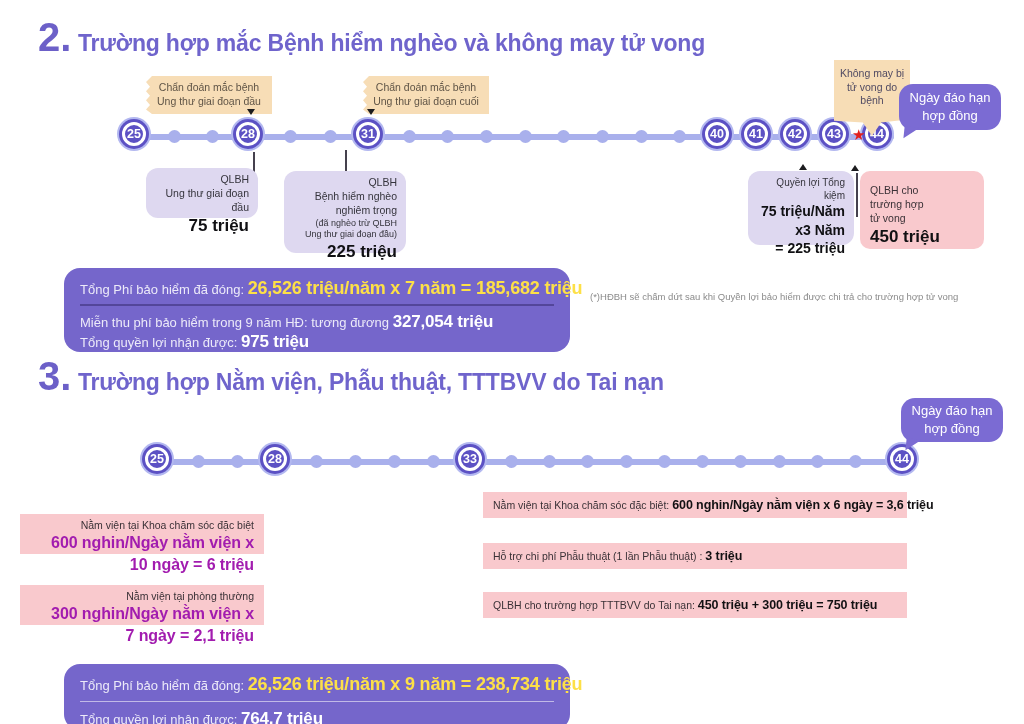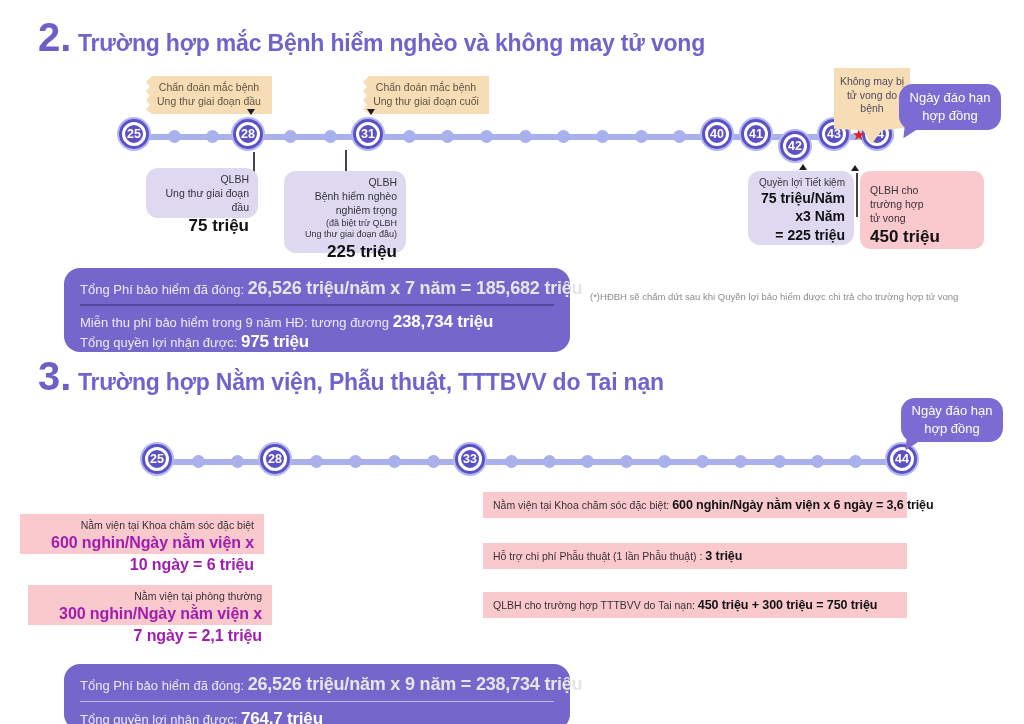--- a/index.html
+++ b/index.html
@@ -61,21 +61,21 @@
   .pink-round .val{font-size:17px;font-weight:700;color:#121113;}
   .pink-flat{font-size:10.5px;display:flex;align-items:center;padding:0 10px;white-space:nowrap;}
   .pink-flat b{font-size:12.5px;color:#121113;letter-spacing:-0.1px;}
   .pink-flat2{font-size:10.5px;text-align:right;padding:4px 10px;line-height:1.35;}
   .pink-flat2 b{display:block;font-size:16px;color:#a21caf;letter-spacing:-0.1px;}
 
   
   .summary{background:var(--purple-box);border-radius:16px;color:#fff;padding:10px 16px;}
   .sum-row{white-space:nowrap;}
   .sum-label{font-size:13px;color:#eceaf9;}
-  .sum-value{font-size:18px;font-weight:700;color:#e5e5e5;letter-spacing:-0.2px;}
+  .sum-value{font-size:18px;font-weight:700;color:#fde047;letter-spacing:-0.2px;}
   .sum-value-sm{font-size:17px;font-weight:700;color:#fff;letter-spacing:-0.2px;}
   .divider-dark{border-bottom:2px solid rgba(43,32,96,0.45);margin:5px 0 6px 0;}
   .divider-light{border-bottom:1.5px solid rgba(255,255,255,0.55);margin:6px 0 7px 0;}
 
   .footnote{font-size:9.5px;color:var(--note-gray);line-height:1.5;}
 
   
   .vbar{position:absolute;width:1.5px;background:#45414e;}
   .tick-down{position:absolute;width:0;height:0;border-left:4px solid transparent;border-right:4px solid transparent;border-top:6px solid #1c1c1f;}
   .tick-up{position:absolute;width:0;height:0;border-left:4px solid transparent;border-right:4px solid transparent;border-bottom:6px solid #1c1c1f;}
@@ -100,21 +100,21 @@
       <div class="tl-dot" style="left: 526px; top: 137px;"></div>
       <div class="tl-dot" style="left: 564px; top: 137px;"></div>
       <div class="tl-dot" style="left: 603px; top: 137px;"></div>
       <div class="tl-dot" style="left: 642px; top: 137px;"></div>
       <div class="tl-dot" style="left: 680px; top: 137px;"></div>
       <div class="tl-node" style="left: 137px; top: 137px;">25</div>
       <div class="tl-node" style="left: 251px; top: 137px;">28</div>
       <div class="tl-node" style="left: 371px; top: 137px;">31</div>
       <div class="tl-node" style="left: 720px; top: 137px;">40</div>
       <div class="tl-node" style="left: 759px; top: 137px;">41</div>
-      <div class="tl-node" style="left: 798px; top: 149px;">42</div>
+      <div class="tl-node" style="left: 798px; top: 137px;">42</div>
       <div class="tl-node" style="left: 837px; top: 137px;">43</div>
       <div class="tl-node" style="left: 880px; top: 137px;">44</div>
       <div class="tl-star" style="left: 860px; top: 137px;">★</div>
       <div class="tl-line" style="left: 146px; top: 459px; width: 772px;"></div>
       <div class="tl-dot" style="left: 199px; top: 462px;"></div>
       <div class="tl-dot" style="left: 238px; top: 462px;"></div>
       <div class="tl-dot" style="left: 317px; top: 462px;"></div>
       <div class="tl-dot" style="left: 356px; top: 462px;"></div>
       <div class="tl-dot" style="left: 395px; top: 462px;"></div>
       <div class="tl-dot" style="left: 434px; top: 462px;"></div>
@@ -135,21 +135,21 @@
     </div>
 
   <div class="abs tan" style="left:146px;top:76px;width:126px;height:38px;">
     <span>Chẩn đoán mắc bệnh</span>
     <span>Ung thư giai đoạn đầu</span>
   </div>
   <div class="abs tan" style="left:363px;top:76px;width:126px;height:38px;">
     <span>Chẩn đoán mắc bệnh</span>
     <span>Ung thư giai đoạn cuối</span>
   </div>
-  <div class="abs tan3" style="left:834px;top:68px;width:76px;height:80px;">Không may bị tử vong do bệnh</div>
+  <div class="abs tan3" style="left:834px;top:60px;width:76px;height:80px;">Không may bị tử vong do bệnh</div>
 
   <div class="tick-down" style="left:247px;top:109px;"></div>
   <div class="tick-down" style="left:367px;top:109px;"></div>
   <div class="vbar" style="left:253px;top:152px;height:60px;"></div>
   <div class="vbar" style="left:345px;top:150px;height:22px;"></div>
   <div class="tick-up" style="left:799px;top:164px;"></div>
   <div class="tick-up" style="left:851px;top:165px;"></div>
   <div class="vbar" style="left:856px;top:173px;height:44px;"></div>
 
   <div class="abs bubble" style="left:899px;top:84px;width:102px;height:46px;">Ngày đáo hạn hợp đồng</div>
@@ -157,64 +157,64 @@
   <div class="abs lav t-right" style="left:146px;top:168px;width:112px;height:50px;">
     <div>QLBH</div>
     <div>Ung thư giai đoạn đầu</div>
     <div class="val">75 triệu</div>
   </div>
 
   <div class="abs lav t-right" style="left:284px;top:171px;width:122px;height:82px;">
     <div>QLBH</div>
     <div>Bệnh hiểm nghèo</div>
     <div>nghiêm trọng</div>
-    <div style="font-size:9px;">(đã biệt trừ QLBH</div>
+    <div style="font-size:9px;">(đã nghèo trừ QLBH</div>
     <div style="font-size:9px;">Ung thư giai đoạn đầu)</div>
     <div class="val">225 triệu</div>
   </div>
 
   <div class="abs lav t-right" style="left:748px;top:171px;width:106px;height:74px;">
-    <div style="font-size:10px;">Quyền lợi Tiết kiệm</div>
+    <div style="font-size:10px;">Quyền lợi Tổng kiệm</div>
     <div class="val-sm">75 triệu/Năm</div>
     <div class="val-sm">x3 Năm</div>
     <div class="val-sm">= 225 triệu</div>
   </div>
 
   <div class="abs pinkbox pink-round t-left" style="left:860px;top:171px;width:124px;height:78px;">
     <div>QLBH cho</div>
     <div>trường hợp</div>
     <div>tử vong</div>
     <div class="val">450 triệu</div>
   </div>
 
   <div class="abs summary" style="left:64px;top:268px;width:506px;height:84px;">
     <div class="sum-row">
       <span class="sum-label">Tổng Phí bảo hiểm đã đóng: </span><span class="sum-value">26,526 triệu/năm x 7 năm = 185,682 triệu</span>
     </div>
     <div class="divider-dark"></div>
     <div class="sum-row">
-      <span class="sum-label">Miễn thu phí bảo hiểm trong 9 năm HĐ: tương đương </span><span class="sum-value-sm">238,734 triệu</span>
+      <span class="sum-label">Miễn thu phí bảo hiểm trong 9 năm HĐ: tương đương </span><span class="sum-value-sm">327,054 triệu</span>
     </div>
     <div class="sum-row">
       <span class="sum-label">Tổng quyền lợi nhận được: </span><span class="sum-value-sm">975 triệu</span>
     </div>
   </div>
 
   <div class="abs footnote" style="left:590px;top:290px;width:380px;">(*)HĐBH sẽ chấm dứt sau khi Quyền lợi bảo hiểm được chi trả cho trường hợp tử vong</div>
 
   <div class="abs sec-num" style="left:38px;top:356px;">3.</div>
   <div class="abs sec-title" style="left:78px;top:369px;">Trường hợp Nằm viện, Phẫu thuật, TTTBVV do Tai nạn</div>
 
   <div class="abs bubble" style="left:901px;top:398px;width:102px;height:44px;">Ngày đáo hạn hợp đồng</div>
 
   <div class="abs pinkbox pink-flat2" style="left:20px;top:514px;width:244px;height:40px;">
     <span>Nằm viện tại Khoa chăm sóc đặc biệt</span>
     <b>600 nghin/Ngày nằm viện x 10 ngày = 6 triệu</b>
   </div>
-  <div class="abs pinkbox pink-flat2" style="left:28px;top:585px;width:244px;height:40px;padding-left:18px;">
+  <div class="abs pinkbox pink-flat2" style="left:20px;top:585px;width:244px;height:40px;padding-left:18px;">
     <span>Nằm viện tại phòng thường</span>
     <b>300 nghin/Ngày nằm viện x 7 ngày = 2,1 triệu</b>
   </div>
 
   <div class="abs pinkbox pink-flat" style="left:483px;top:492px;width:424px;height:26px;">
     <span>Nằm viện tại Khoa chăm sóc đặc biệt: </span>&nbsp;<b>600 nghin/Ngày nằm viện x 6 ngày = 3,6 triệu</b>
   </div>
   <div class="abs pinkbox pink-flat" style="left:483px;top:543px;width:424px;height:26px;">
     <span>Hỗ trợ chi phí Phẫu thuật (1 lần Phẫu thuật) : </span>&nbsp;<b>3 triệu</b>
   </div>

